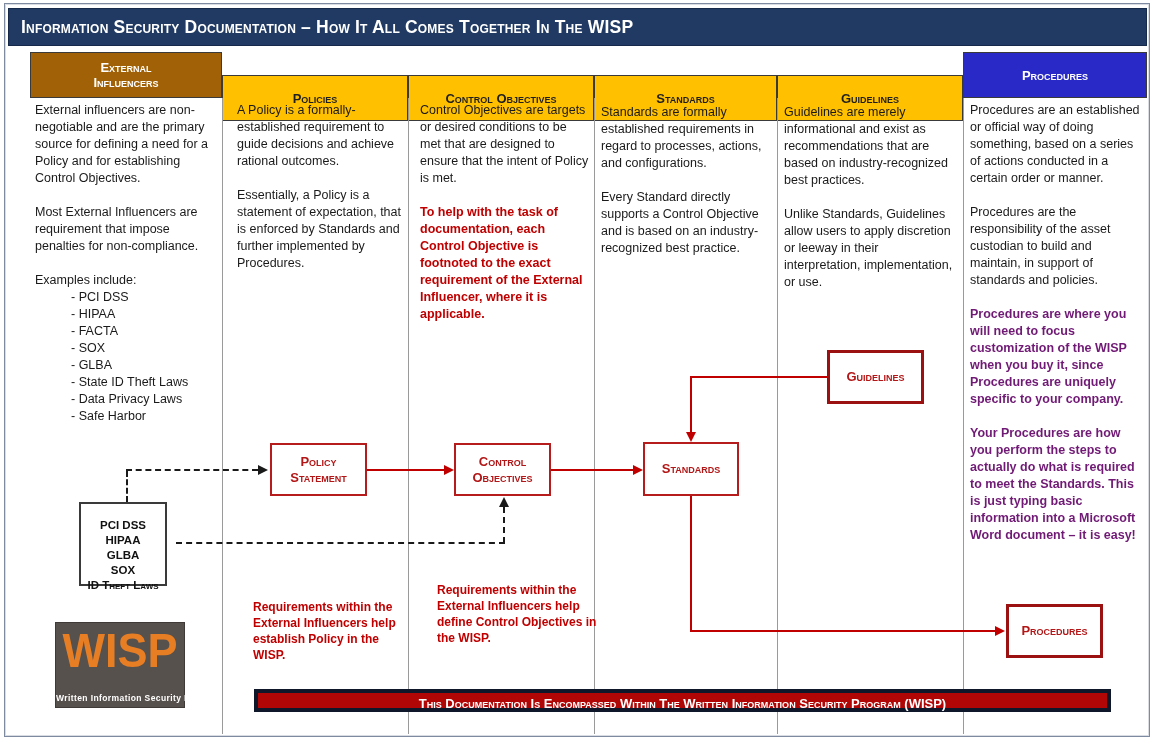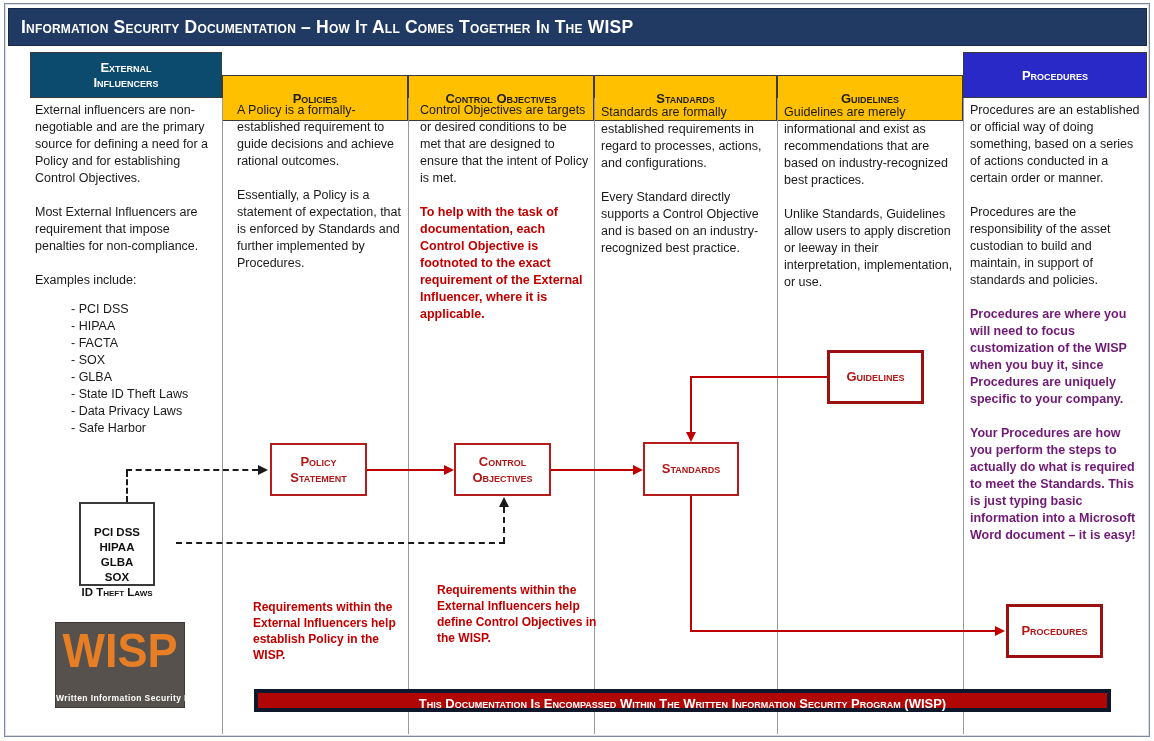--- a/index.html
+++ b/index.html
@@ -11,42 +11,42 @@
 
   .title-bar{position:absolute;left:8px;top:8px;width:1139px;height:38px;
     background:#213a63;border:1px solid #16294a;box-sizing:border-box;
     color:#ffffff;font-weight:bold;font-variant:small-caps;font-size:17.5px;
     line-height:36px;padding-left:12px;letter-spacing:.2px;}
 
   .col-header{position:absolute;top:52px;height:46px;box-sizing:border-box;
     display:flex;align-items:center;justify-content:center;text-align:center;
     font-weight:bold;font-variant:small-caps;font-size:13px;border:1px solid #3a3a3a;}
   .col-header .wrap{display:block;width:112px;line-height:15px;}
-  .hdr-black{background:#0c4a6e;color:#ffffff;justify-content:center;}
+  .hdr-black{background:#a16207;color:#ffffff;justify-content:center;}
   .hdr-gold{background:#ffc000;color:#1f1f1f;margin-top:23px;}
   .hdr-blue{background:#2929c8;color:#ffffff;}
 
   .v-sep{position:absolute;top:98px;height:636px;width:1px;background:#9a9a9a;}
 
   .col-text{position:absolute;font-size:12.5px;line-height:17px;color:#1a1a1a;}
   .col-text p{margin:0 0 17px 0;white-space:pre-line;}
   .col-text .red{color:#c00000;font-weight:bold;}
   .col-text .blue{color:#701a75;font-weight:bold;}
   .examples div{line-height:17px;margin-left:36px;}
 
   .flow-box{position:absolute;box-sizing:border-box;background:#ffffff;
     display:flex;align-items:center;justify-content:center;text-align:center;
     font-weight:bold;font-variant:small-caps;color:#b21616;font-size:13px;line-height:16px;}
   .flow-red{border:2px solid #b71c1c;}
   .flow-darkred{border:3px solid #9b1010;}
   .flow-box .inner{width:80px;}
 
-  .pci-box{position:absolute;left:79px;top:502px;width:76px;height:84px;box-sizing:border-box;
+  .pci-box{position:absolute;left:79px;top:502px;width:88px;height:84px;box-sizing:border-box;
     border:2px solid #3a3a3a;background:#ffffff;text-align:center;font-weight:bold;
-    font-size:11.5px;line-height:15px;padding-top:21px;color:#111;font-variant:small-caps;}
+    font-size:11.5px;line-height:15px;padding-top:14px;color:#111;font-variant:small-caps;}
 
   .line{position:absolute;}
   .dash-h{border-top:2px dashed #1a1a1a;}
   .dash-v{border-left:2px dashed #1a1a1a;}
   .red-h{border-top:2px solid #c00000;}
   .red-v{border-left:2px solid #c00000;}
 
   .ah{position:absolute;width:0;height:0;}
   .ah-right-black{border-top:5px solid transparent;border-bottom:5px solid transparent;border-left:10px solid #1a1a1a;}
   .ah-up-black{border-left:5px solid transparent;border-right:5px solid transparent;border-bottom:10px solid #1a1a1a;}
@@ -96,21 +96,21 @@
 
   <div class="v-sep" style="left:222px;"></div>
   <div class="v-sep" style="left:408px;"></div>
   <div class="v-sep" style="left:594px;"></div>
   <div class="v-sep" style="left:777px;"></div>
   <div class="v-sep" style="left:963px;"></div>
 
   <div class="col-text" style="left:35px;top:102px;width:186px;">
     <p>External influencers are non-negotiable and are the primary source for defining a need for a Policy and for establishing Control Objectives.</p>
     <p>Most External Influencers are requirement that impose penalties for non-compliance.</p>
-    <p style="margin-bottom:12px;">Examples include:</p>
+    <p style="margin-bottom:0;">Examples include:</p>
     <div class="examples">
       <div>- PCI DSS</div>
       <div>- HIPAA</div>
       <div>- FACTA</div>
       <div>- SOX</div>
       <div>- GLBA</div>
       <div>- State ID Theft Laws</div>
       <div>- Data Privacy Laws</div>
       <div>- Safe Harbor</div>
     </div>

